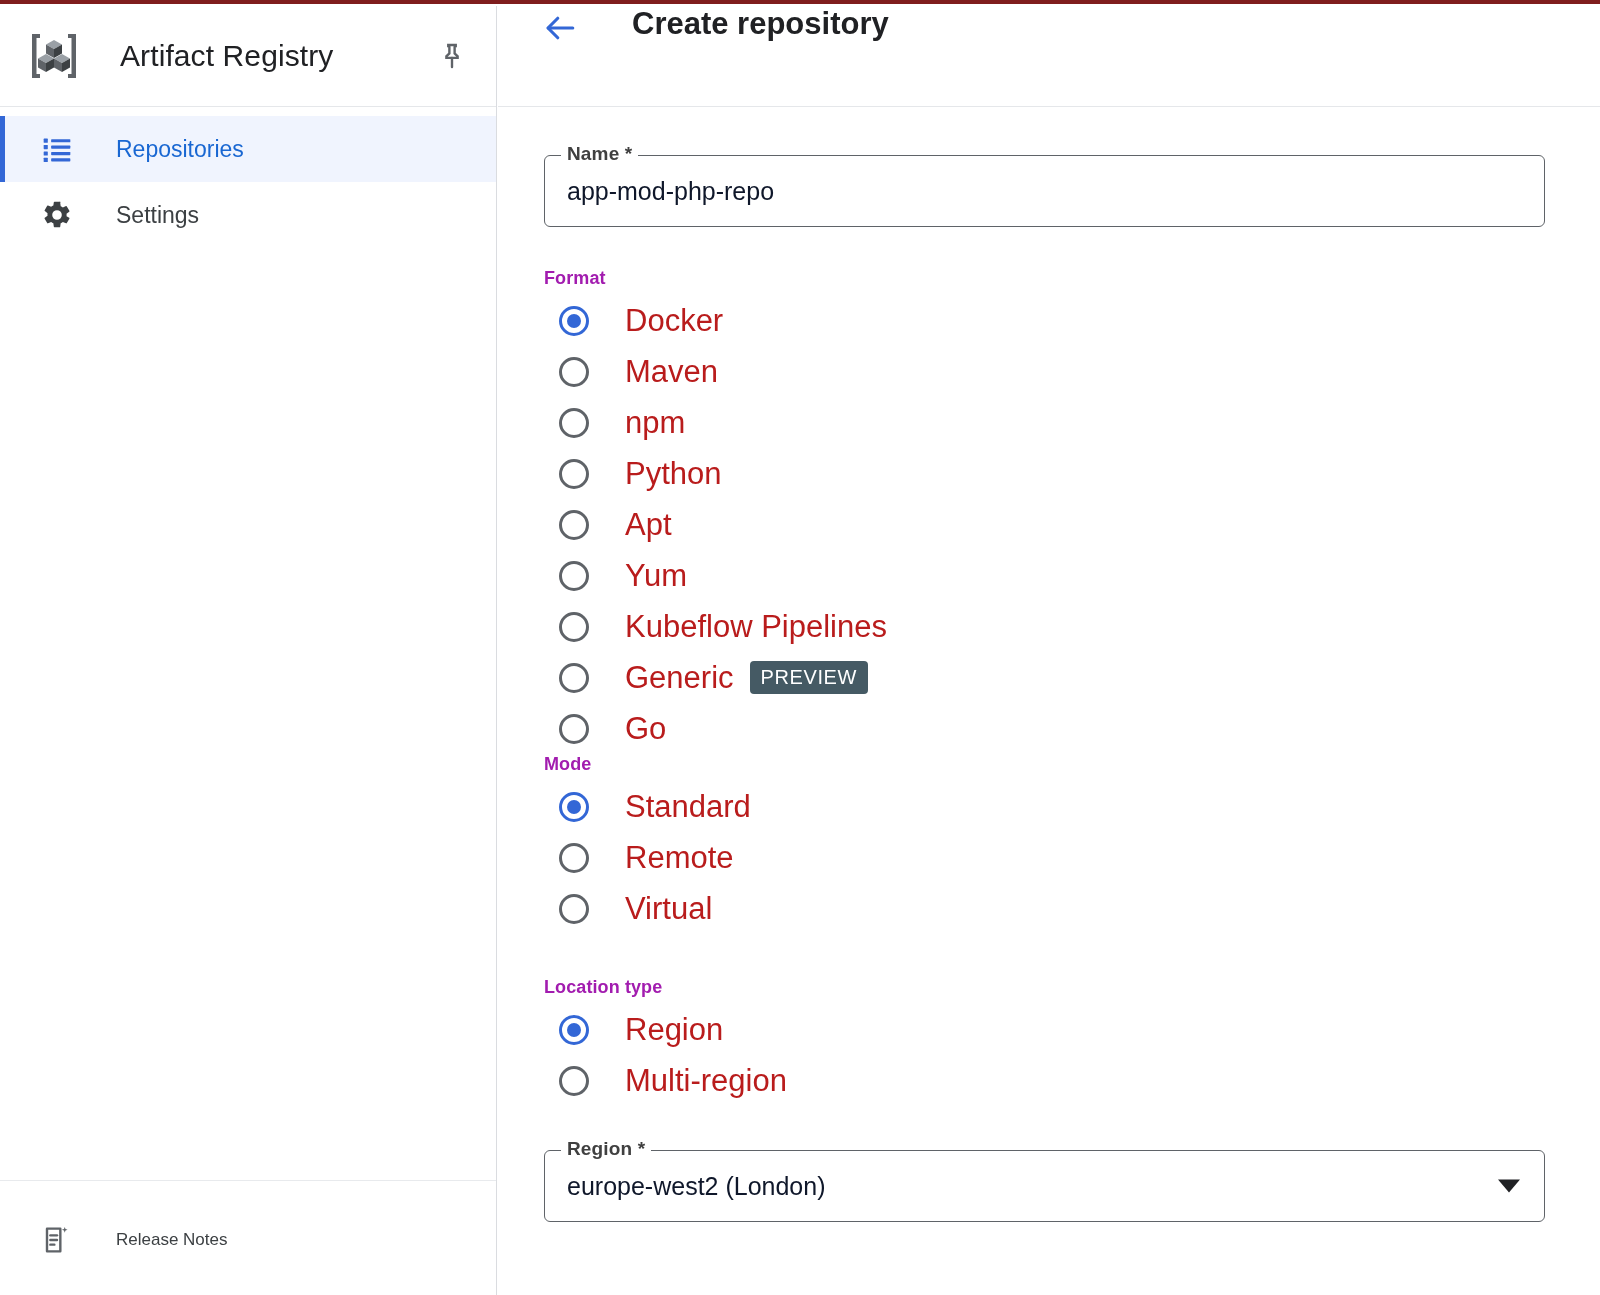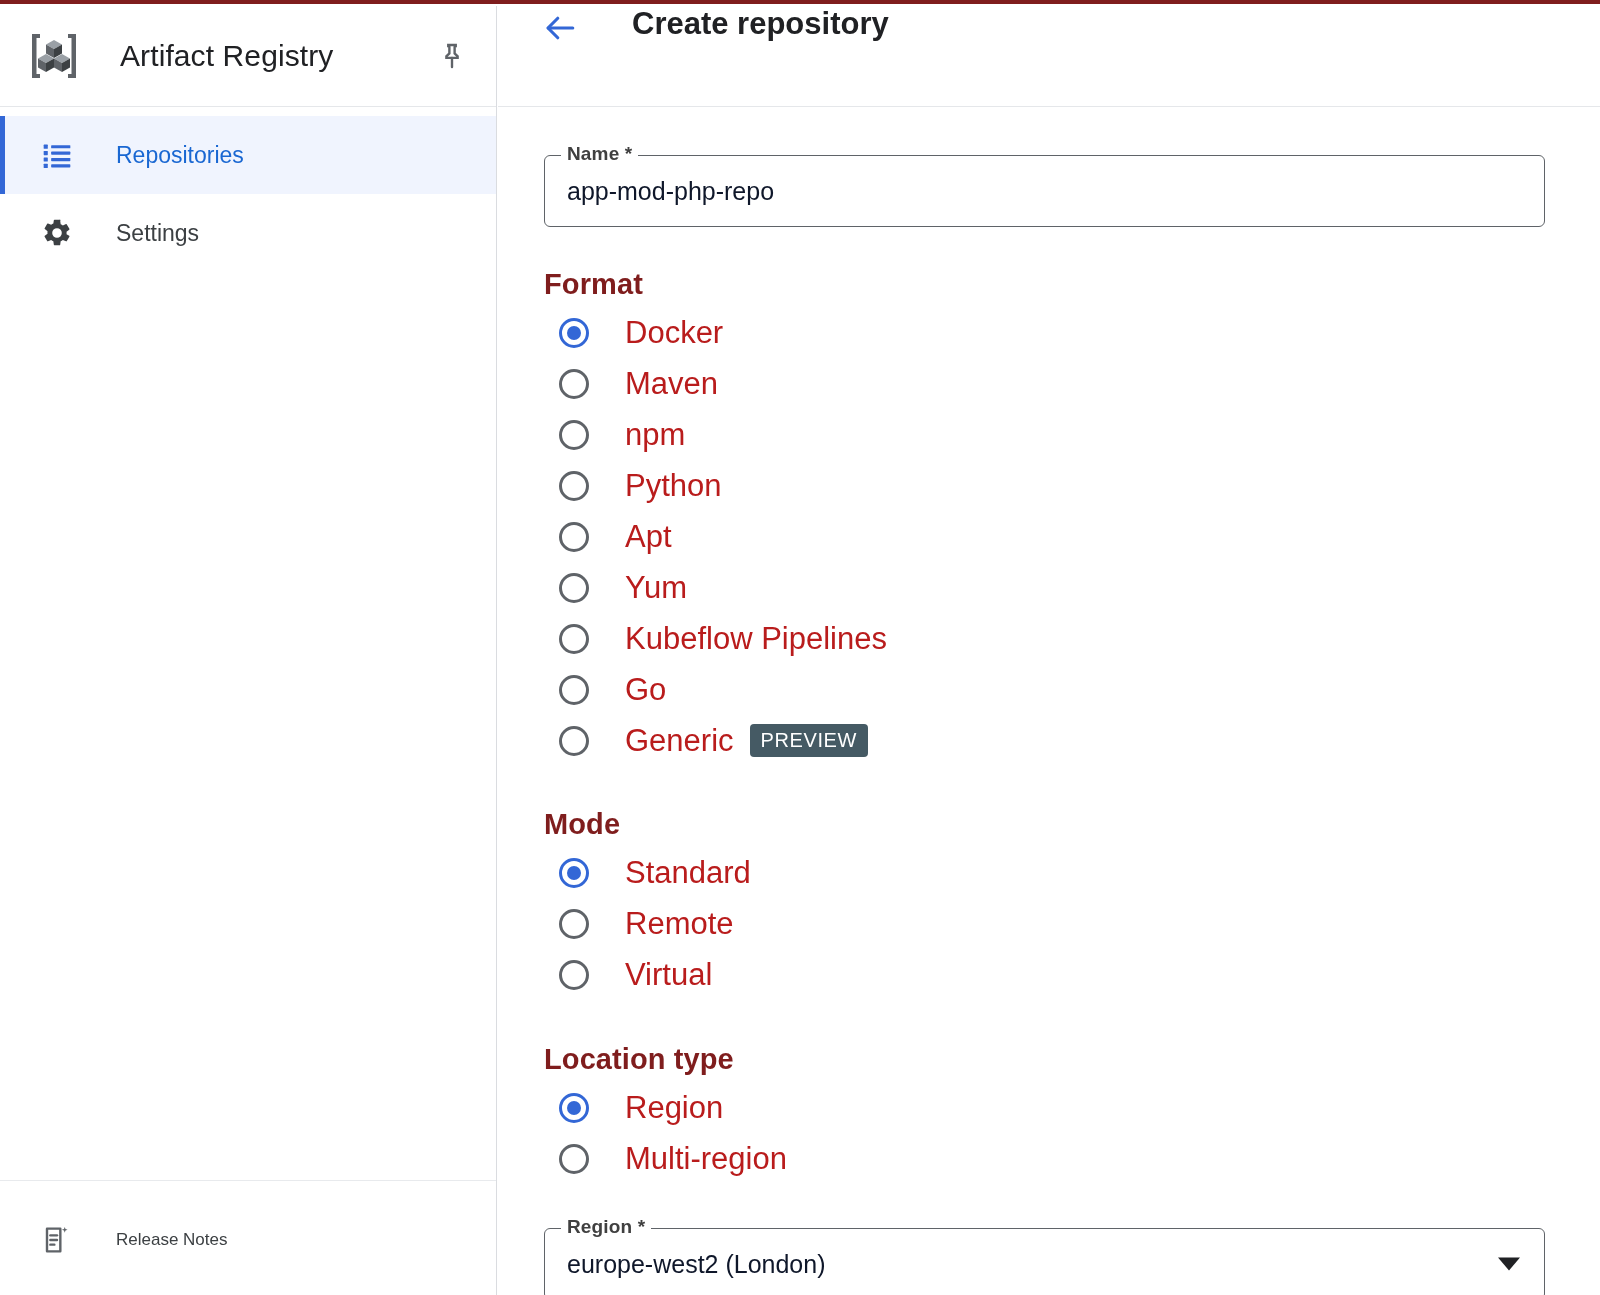--- a/index.html
+++ b/index.html
@@ -50,21 +50,21 @@
   }
   .sb-pin {
     width: 40px; height: 40px;
     display: flex; align-items: center; justify-content: center;
     cursor: pointer;
   }
 
   .sb-nav { padding-top: 9px; }
   .sb-item {
     position: relative;
-    height: 78px;
+    height: 66px;
     display: flex;
     align-items: center;
     padding-left: 40px;
     cursor: pointer;
     font-size: 23px;
     color: #3c4043;
   }
   .sb-item .sb-icon {
     width: 34px; height: 34px;
     flex: 0 0 34px;
@@ -173,23 +173,23 @@
     transform: translateY(-50%);
     width: 0; height: 0;
     border-left: 11px solid transparent;
     border-right: 11px solid transparent;
     border-top: 13px solid #202124;
     cursor: pointer;
   }
 
   
   .group-title {
-    font-size: 29px;
+    font-size: 18px;
     font-weight: bold;
-    color: #7f1d1d;
+    color: #a21caf;
     letter-spacing: 0.1px;
   }
   .radio-row {
     display: flex;
     align-items: center;
     height: 51px;
     cursor: pointer;
   }
   .radio {
     width: 30px; height: 30px;
@@ -222,21 +222,21 @@
     font-size: 20px;
     letter-spacing: 0.6px;
     padding: 6px 11px 7px;
     border-radius: 4px;
     line-height: 1;
     white-space: nowrap;
   }
 
   .sec-format { margin-top: 41px; }
   .sec-format .group-title { margin-bottom: 6px; }
-  .sec-mode { margin-top: 42px; }
+  .sec-mode { }
   .sec-mode .group-title { margin-bottom: 6px; }
   .sec-loc { margin-top: 43px; }
   .sec-loc .group-title { margin-bottom: 6px; }
   .sec-region { margin-top: 44px; }
 </style>
 </head>
 <body>
 
 <div class="app">
 
@@ -365,26 +365,26 @@
         <div class="radio-row">
           <span class="radio"></span>
           <span class="radio-label">Yum</span>
         </div>
         <div class="radio-row">
           <span class="radio"></span>
           <span class="radio-label">Kubeflow Pipelines</span>
         </div>
         <div class="radio-row">
           <span class="radio"></span>
-          <span class="radio-label">Go</span>
-        </div>
-        <div class="radio-row">
-          <span class="radio"></span>
           <span class="radio-label">Generic</span>
           <span class="badge">PREVIEW</span>
+        </div>
+        <div class="radio-row">
+          <span class="radio"></span>
+          <span class="radio-label">Go</span>
         </div>
       </div>
 
       <div class="sec-mode">
         <div class="group-title">Mode</div>
 
         <div class="radio-row">
           <span class="radio checked"></span>
           <span class="radio-label">Standard</span>
         </div>

